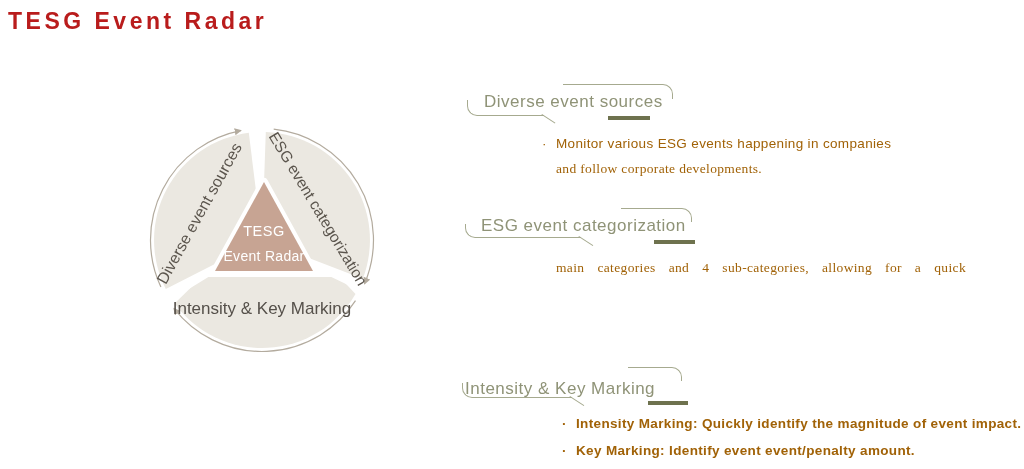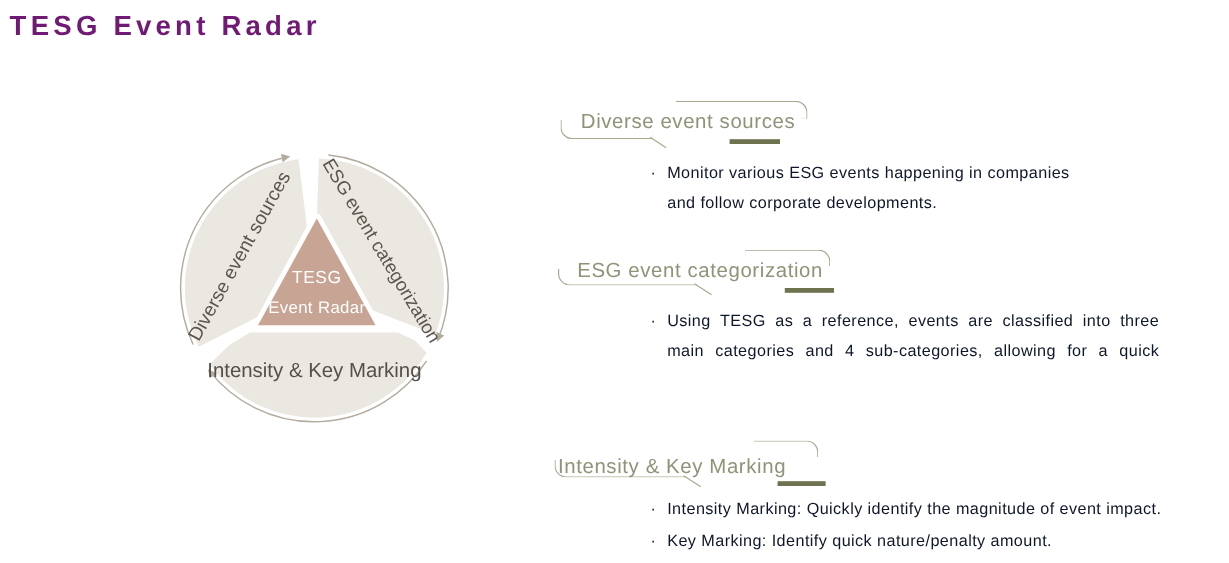--- a/index.html
+++ b/index.html
@@ -2,21 +2,21 @@
 <html><head>
 <meta charset="utf-8">
 <style>
   html,body { margin:0; padding:0; background:#ffffff; }
   .canvas {
     position:relative; width:1024px; height:469px; background:#ffffff;
     font-family:"Liberation Sans", sans-serif; overflow:hidden;
   }
   .page-title {
     position:absolute; left:8px; top:8px; margin:0;
-    font-size:23px; font-weight:bold; letter-spacing:3.5px; color:#701a75;
+    font-size:23px; font-weight:bold; letter-spacing:3.5px; color:#b91c1c;
   }
   .diagram { position:absolute; left:137px; top:115px; width:250px; height:250px; }
 
   
   .section-title {
     position:absolute; margin:0; font-size:17px; font-weight:normal;
     color:#8f9377; letter-spacing:0.5px; white-space:nowrap;
   }
   .bkt-top {
     position:absolute; border-top:1.5px solid #a6aa8f; border-right:1.5px solid #a6aa8f;
@@ -27,26 +27,26 @@
     border-bottom-left-radius:10px;
   }
   .bkt-tail {
     position:absolute; height:0; border-top:1.5px solid #a6aa8f;
     transform:rotate(33deg); transform-origin:left top;
   }
   .title-underline { position:absolute; height:3.5px; background:#6e724e; }
 
   
   .bullets {
-    position:absolute; font-size:13.5px; color:#0f172a; letter-spacing:0.35px;
+    position:absolute; font-size:13.5px; color:#a16207; letter-spacing:0.35px;
   }
   .bullets .line { line-height:25px; white-space:nowrap; }
   .bullets.lh26 .line { line-height:26.5px; }
   .line .dot { display:inline-block; width:14px; }
-  .line.cont { padding-left:14px; }
+  .line.cont { padding-left:14px;font-family:Liberation Serif, serif; }
   .line.j {
     white-space:normal; width:424px; box-sizing:border-box;
     text-align:justify; text-align-last:justify;
   }
 
   svg text { font-family:"Liberation Sans", sans-serif; }
 </style>
 </head>
 <body>
 
@@ -96,30 +96,29 @@
     </div>
   </div>
 
   <div>
     <div class="bkt-top" style="left:621px; top:208px; width:70px; height:13px;"></div>
     <div class="bkt-bot" style="left:465px; top:224px; width:115px; height:13px;"></div>
     <div class="bkt-tail" style="left:579px; top:236px; width:17px;"></div>
     <h2 class="section-title" style="left:481px; top:216px;">ESG event categorization</h2>
     <div class="title-underline" style="left:654px; top:240px; width:41px;"></div>
     <div class="bullets" style="left:542px; top:255px;">
-      <div class="line j"><span class="dot">·</span><span>Using TESG as a reference, events are classified into three</span></div>
       <div class="line cont j"><span>main categories and 4 sub-categories, allowing for a quick</span></div>
     </div>
   </div>
 
   <div>
     <div class="bkt-top" style="left:628px; top:367px; width:53px; height:13px;"></div>
     <div class="bkt-bot" style="left:462px; top:383px; width:109px; height:14px;"></div>
     <div class="bkt-tail" style="left:570px; top:396px; width:17px;"></div>
     <h2 class="section-title" style="left:465px; top:379px;">Intensity &amp; Key Marking</h2>
     <div class="title-underline" style="left:648px; top:401px; width:40px;"></div>
-    <div class="bullets lh26" style="left:542px; top:411px;">
+    <div class="bullets lh26" style="left:562px; top:411px;font-weight:bold;">
       <div class="line"><span class="dot">·</span><span>Intensity Marking: Quickly identify the magnitude of event impact.</span></div>
-      <div class="line"><span class="dot">·</span><span>Key Marking: Identify quick nature/penalty amount.</span></div>
+      <div class="line"><span class="dot">·</span><span>Key Marking: Identify event event/penalty amount.</span></div>
     </div>
   </div>
 
 </div>
 
 </body></html>

